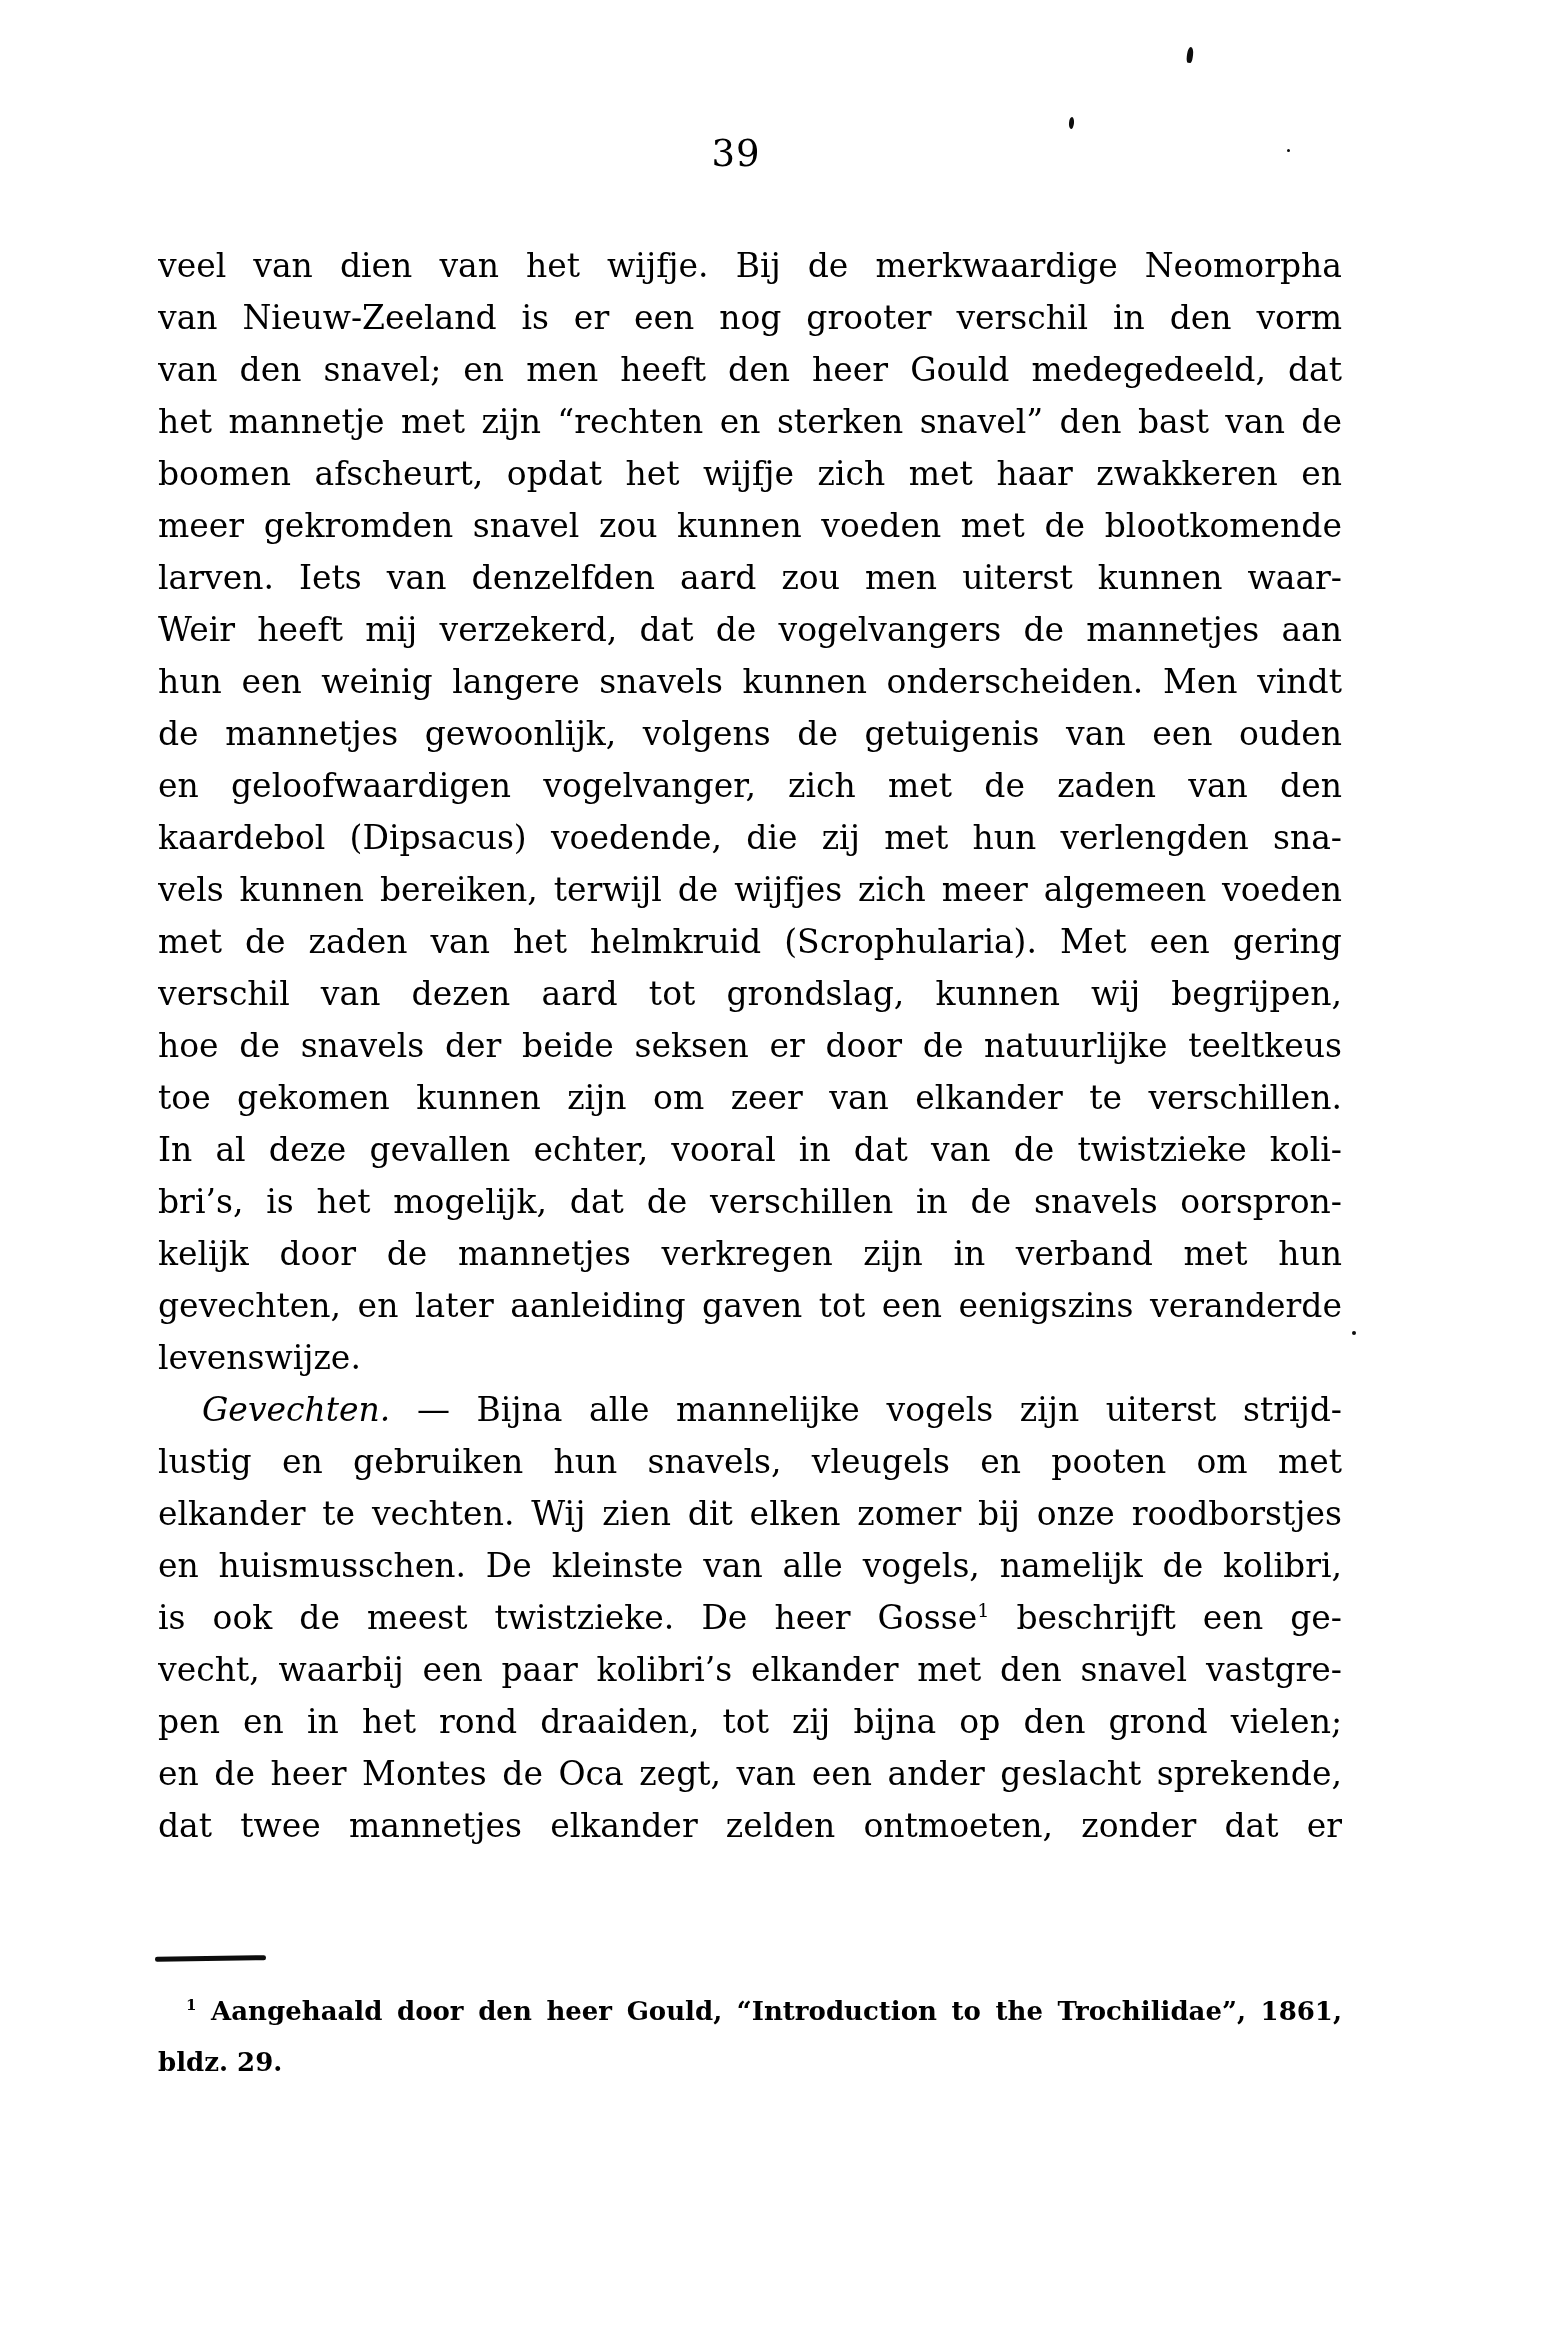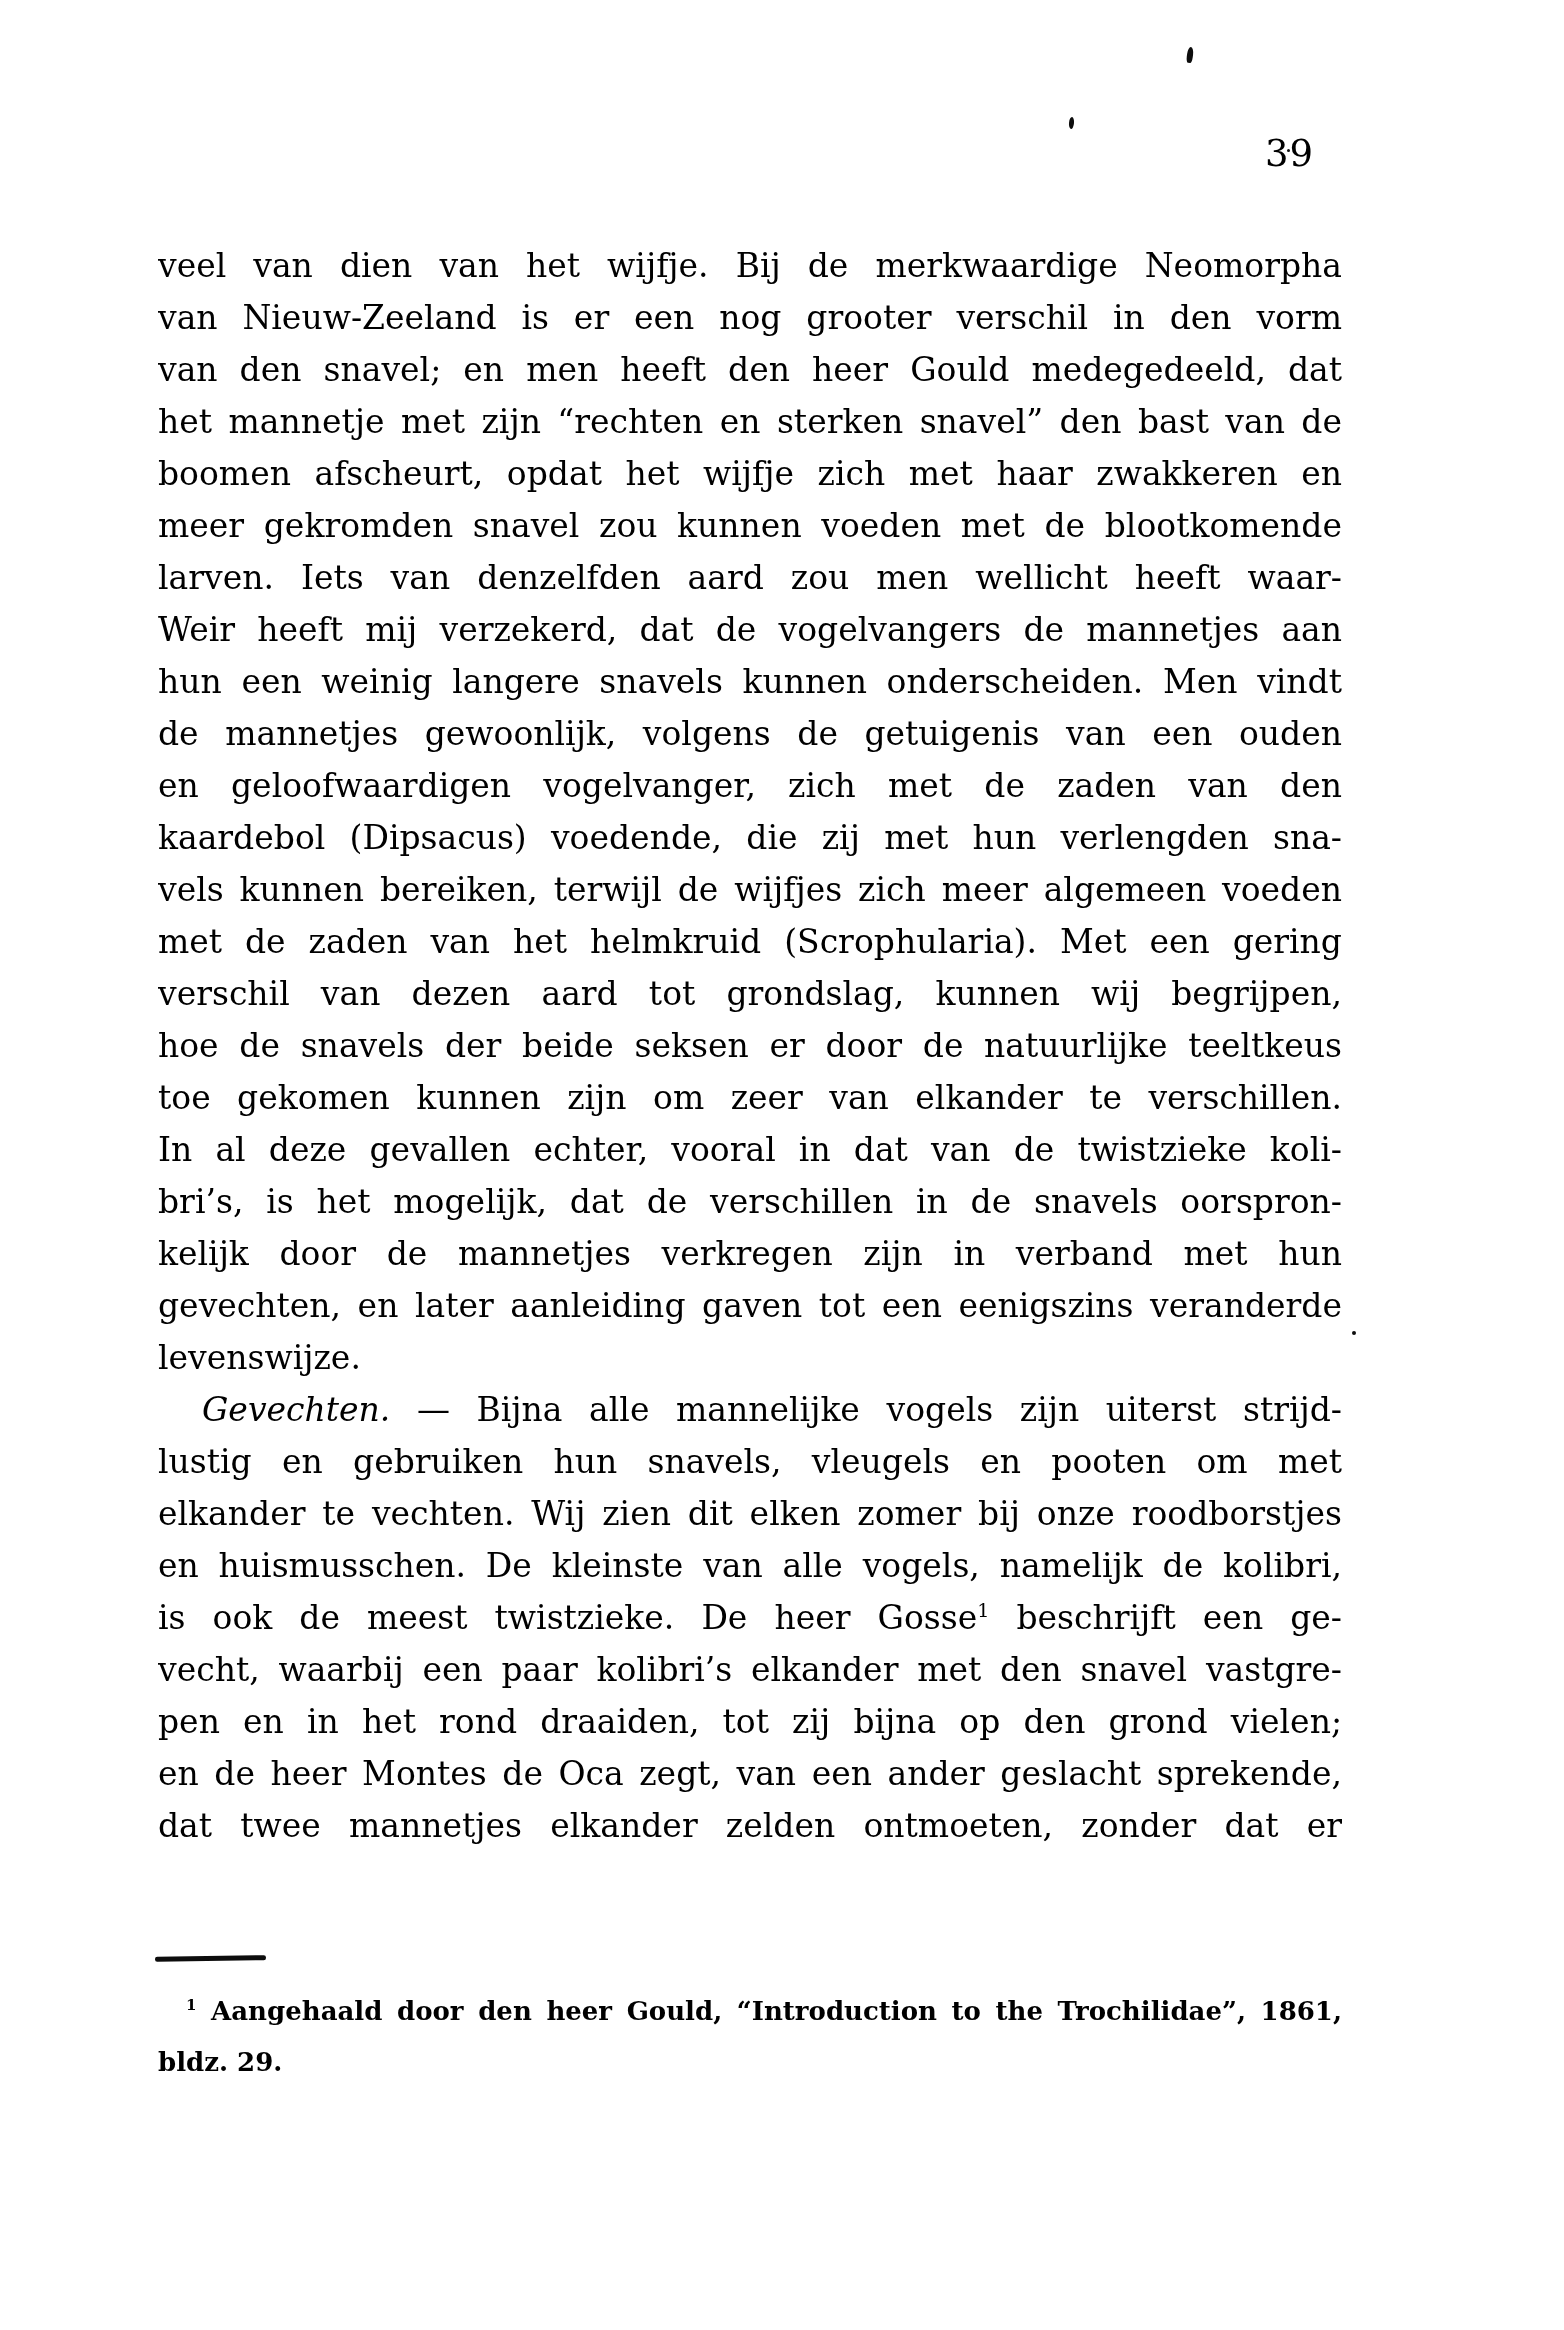--- a/index.html
+++ b/index.html
@@ -13,21 +13,21 @@
     height: 2411px;
     font-family: "DejaVu Serif", "Liberation Serif", serif;
     color: #000000;
     overflow: hidden;
   }
   .page-number {
     position: absolute;
     left: 158px;
     top: 132px;
     width: 1156px;
-    text-align: right;
+    text-align: center;
     font-size: 37px;
     letter-spacing: 0.9px;
   }
   .text-block {
     position: absolute;
     left: 158px;
     top: 240px;
     width: 1184px;
     font-size: 33px;
   }
@@ -95,21 +95,21 @@
 <span class="speck s3"></span>
 <span class="speck s4"></span>
 
 <div class="text-block" id="text-block">
     <div class="line"><span>veel van dien van het wijfje. Bij de merkwaardige Neomorpha</span></div>
     <div class="line"><span>van Nieuw-Zeeland is er een nog grooter verschil in den vorm</span></div>
     <div class="line"><span>van den snavel; en men heeft den heer Gould medegedeeld, dat</span></div>
     <div class="line"><span>het mannetje met zijn “rechten en sterken snavel” den bast van de</span></div>
     <div class="line"><span>boomen afscheurt, opdat het wijfje zich met haar zwakkeren en</span></div>
     <div class="line"><span>meer gekromden snavel zou kunnen voeden met de blootkomende</span></div>
-    <div class="line"><span>larven. Iets van denzelfden aard zou men wellicht heeft waar-</span></div>
+    <div class="line"><span>larven. Iets van denzelfden aard zou men uiterst kunnen waar-</span></div>
     <div class="line"><span>Weir heeft mij verzekerd, dat de vogelvangers de mannetjes aan</span></div>
     <div class="line"><span>hun een weinig langere snavels kunnen onderscheiden. Men vindt</span></div>
     <div class="line"><span>de mannetjes gewoonlijk, volgens de getuigenis van een ouden</span></div>
     <div class="line"><span>en geloofwaardigen vogelvanger, zich met de zaden van den</span></div>
     <div class="line"><span>kaardebol (Dipsacus) voedende, die zij met hun verlengden sna-</span></div>
     <div class="line"><span>vels kunnen bereiken, terwijl de wijfjes zich meer algemeen voeden</span></div>
     <div class="line"><span>met de zaden van het helmkruid (Scrophularia). Met een gering</span></div>
     <div class="line"><span>verschil van dezen aard tot grondslag, kunnen wij begrijpen,</span></div>
     <div class="line"><span>hoe de snavels der beide seksen er door de natuurlijke teeltkeus</span></div>
     <div class="line"><span>toe gekomen kunnen zijn om zeer van elkander te verschillen.</span></div>

